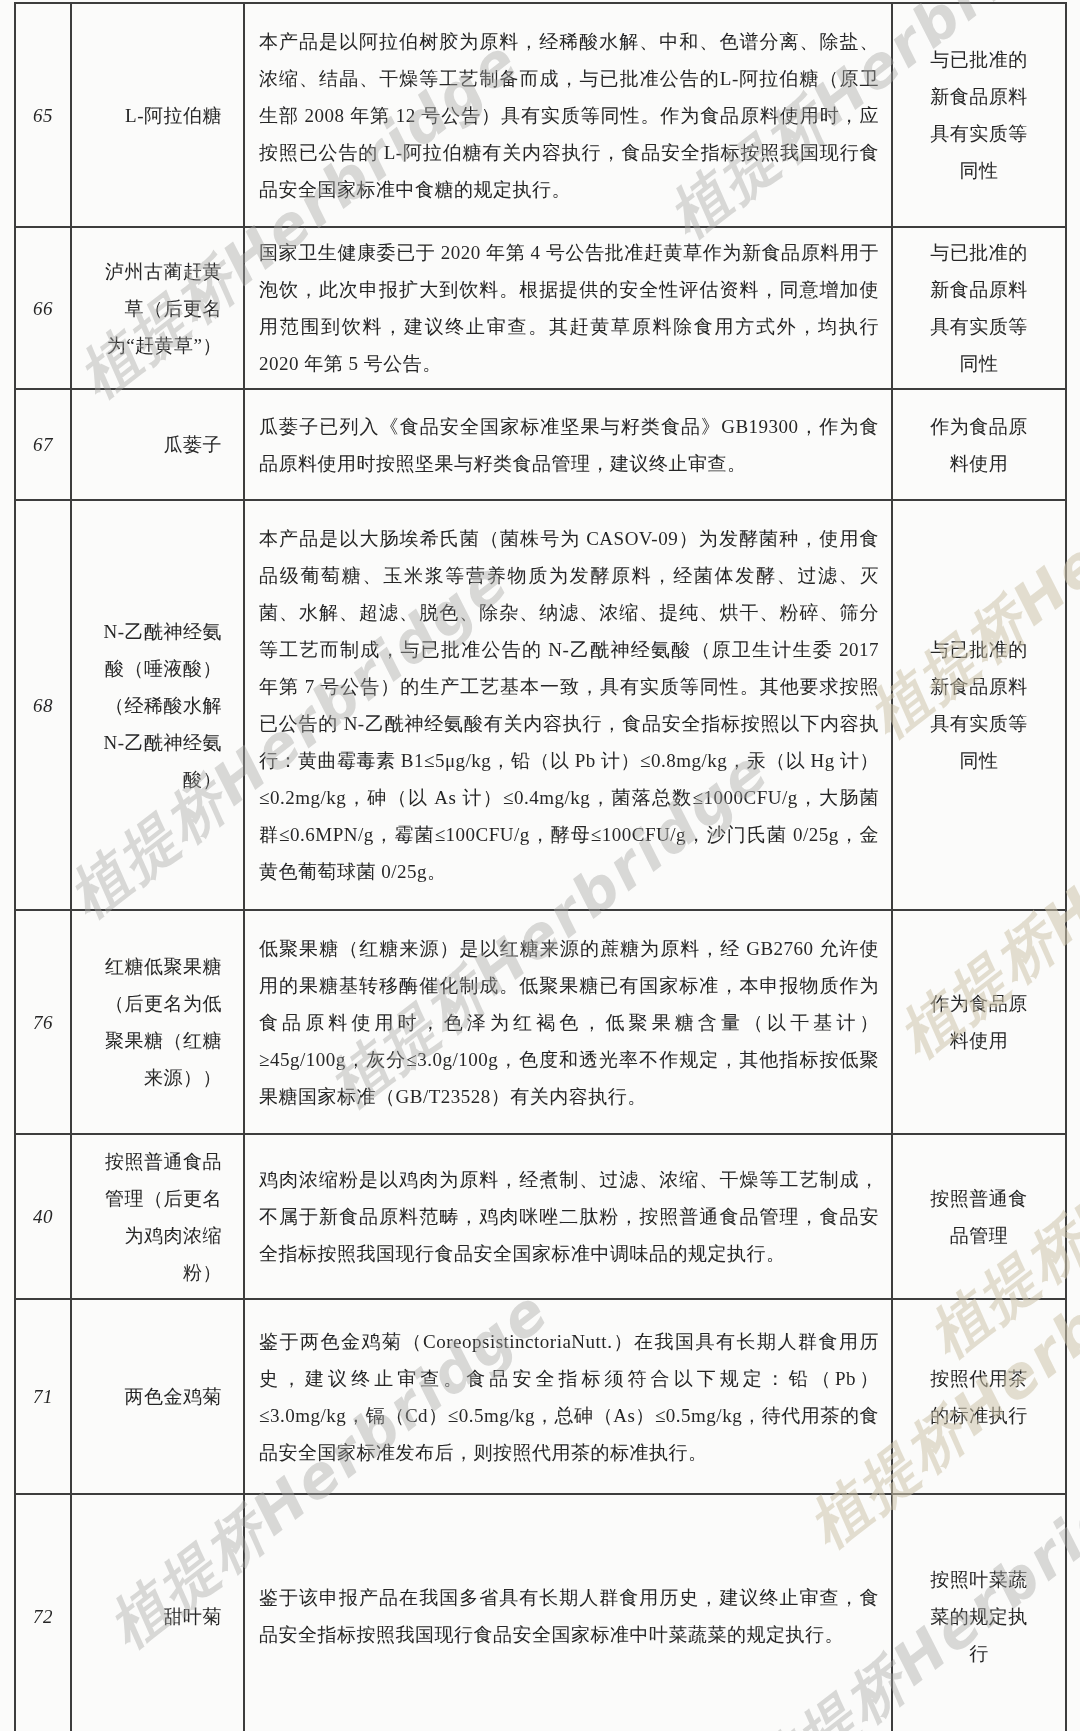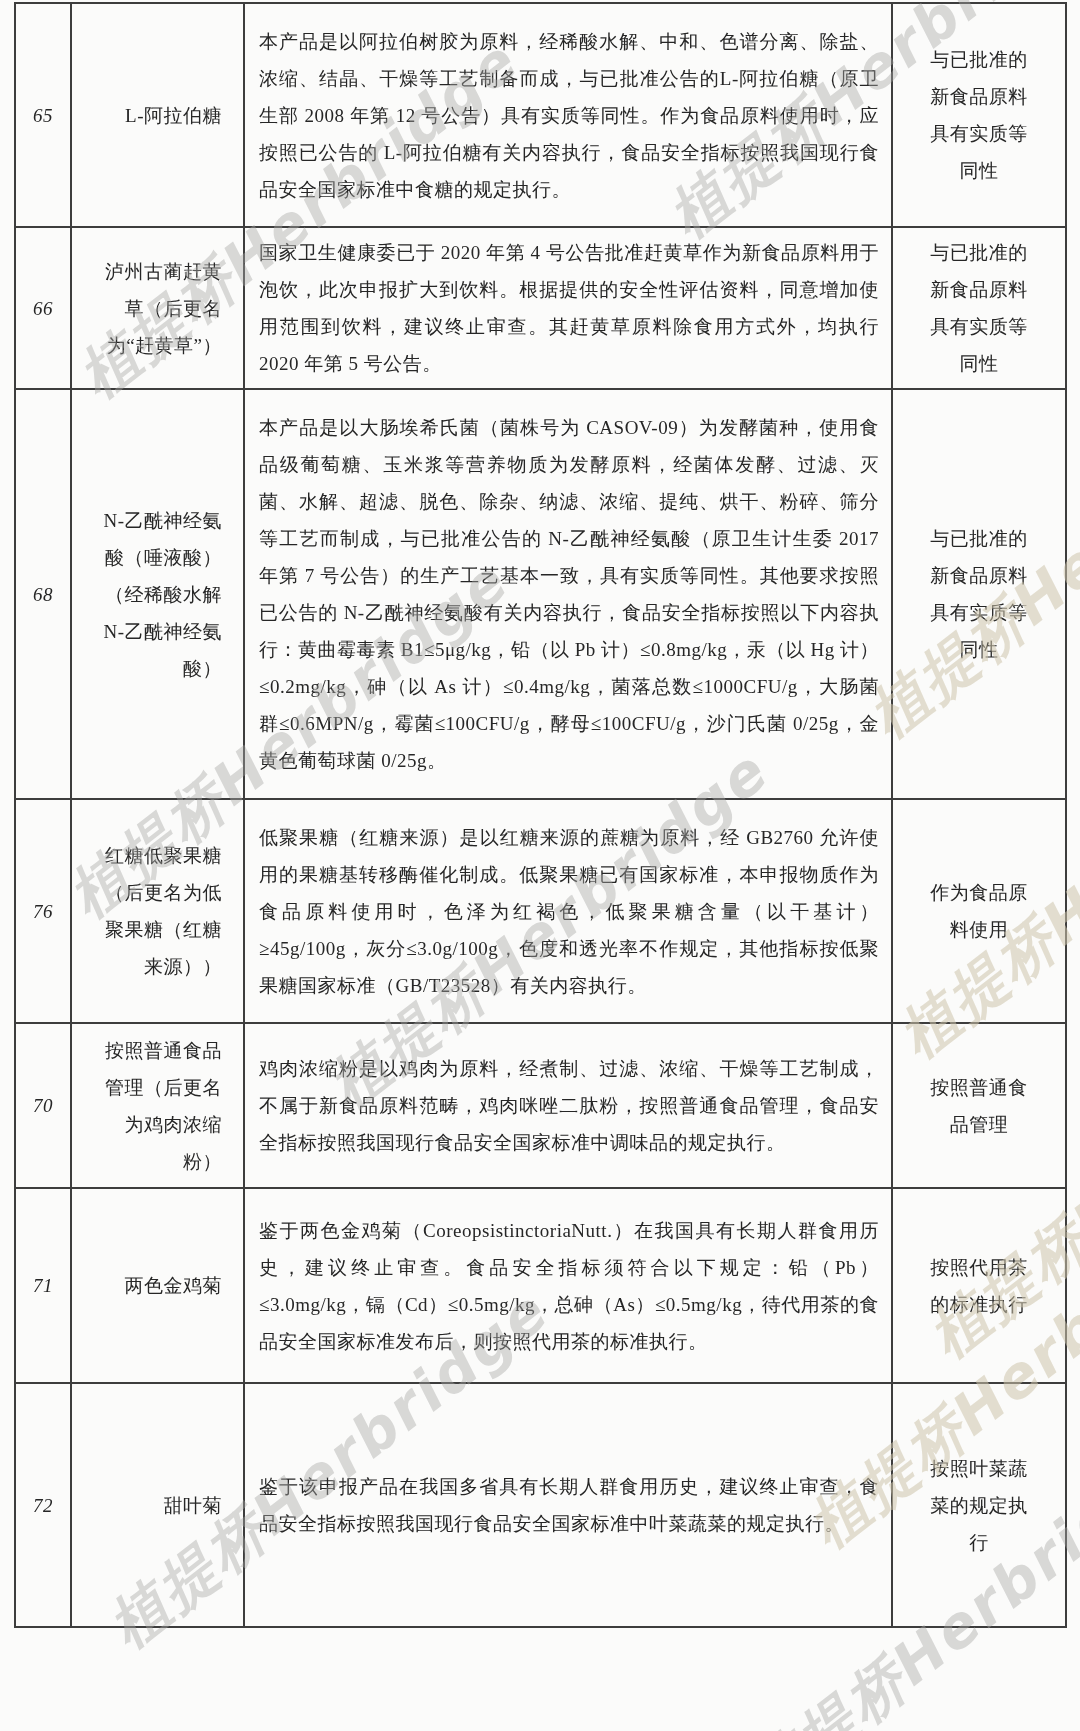--- a/index.html
+++ b/index.html
@@ -85,34 +85,40 @@
         <td class="col-name">L-阿拉伯糖</td>
         <td class="col-desc">本产品是以阿拉伯树胶为原料，经稀酸水解、中和、色谱分离、除盐、浓缩、结晶、干燥等工艺制备而成，与已批准公告的L-阿拉伯糖（原卫生部 2008 年第 12 号公告）具有实质等同性。作为食品原料使用时，应按照已公告的 L-阿拉伯糖有关内容执行，食品安全指标按照我国现行食品安全国家标准中食糖的规定执行。</td>
         <td class="col-concl">与已批准的新食品原料具有实质等同性</td>
       </tr>
       <tr style="height:144px">
         <td class="col-no">66</td>
         <td class="col-name">泸州古蔺赶黄草（后更名为“赶黄草”）</td>
         <td class="col-desc">国家卫生健康委已于 2020 年第 4 号公告批准赶黄草作为新食品原料用于泡饮，此次申报扩大到饮料。根据提供的安全性评估资料，同意增加使用范围到饮料，建议终止审查。其赶黄草原料除食用方式外，均执行 2020 年第 5 号公告。</td>
         <td class="col-concl">与已批准的新食品原料具有实质等同性</td>
       </tr>
+      <tr style="height:111px">
+        <td class="col-no">67</td>
+        <td class="col-name">瓜蒌子</td>
+        <td class="col-desc">瓜蒌子已列入《食品安全国家标准坚果与籽类食品》GB19300，作为食品原料使用时按照坚果与籽类食品管理，建议终止审查。</td>
+        <td class="col-concl">作为食品原料使用</td>
+      </tr>
       <tr style="height:410px">
         <td class="col-no">68</td>
         <td class="col-name">N-乙酰神经氨酸（唾液酸）（经稀酸水解 N-乙酰神经氨酸）</td>
         <td class="col-desc">本产品是以大肠埃希氏菌（菌株号为 CASOV-09）为发酵菌种，使用食品级葡萄糖、玉米浆等营养物质为发酵原料，经菌体发酵、过滤、灭菌、水解、超滤、脱色、除杂、纳滤、浓缩、提纯、烘干、粉碎、筛分等工艺而制成，与已批准公告的 N-乙酰神经氨酸（原卫生计生委 2017 年第 7 号公告）的生产工艺基本一致，具有实质等同性。其他要求按照已公告的 N-乙酰神经氨酸有关内容执行，食品安全指标按照以下内容执行：黄曲霉毒素 B1≤5μg/kg，铅（以 Pb 计）≤0.8mg/kg，汞（以 Hg 计）≤0.2mg/kg，砷（以 As 计）≤0.4mg/kg，菌落总数≤1000CFU/g，大肠菌群≤0.6MPN/g，霉菌≤100CFU/g，酵母≤100CFU/g，沙门氏菌 0/25g，金黄色葡萄球菌 0/25g。</td>
         <td class="col-concl">与已批准的新食品原料具有实质等同性</td>
       </tr>
       <tr style="height:224px">
         <td class="col-no">76</td>
         <td class="col-name">红糖低聚果糖（后更名为低聚果糖（红糖来源））</td>
         <td class="col-desc">低聚果糖（红糖来源）是以红糖来源的蔗糖为原料，经 GB2760 允许使用的果糖基转移酶催化制成。低聚果糖已有国家标准，本申报物质作为食品原料使用时，色泽为红褐色，低聚果糖含量（以干基计）≥45g/100g，灰分≤3.0g/100g，色度和透光率不作规定，其他指标按低聚果糖国家标准（GB/T23528）有关内容执行。</td>
         <td class="col-concl">作为食品原料使用</td>
       </tr>
       <tr style="height:165px">
-        <td class="col-no">70</td>
+        <td class="col-no">40</td>
         <td class="col-name">按照普通食品管理（后更名为鸡肉浓缩粉）</td>
         <td class="col-desc">鸡肉浓缩粉是以鸡肉为原料，经煮制、过滤、浓缩、干燥等工艺制成，不属于新食品原料范畴，鸡肉咪唑二肽粉，按照普通食品管理，食品安全指标按照我国现行食品安全国家标准中调味品的规定执行。</td>
         <td class="col-concl">按照普通食品管理</td>
       </tr>
       <tr style="height:195px">
         <td class="col-no">71</td>
         <td class="col-name">两色金鸡菊</td>
         <td class="col-desc">鉴于两色金鸡菊（CoreopsistinctoriaNutt.）在我国具有长期人群食用历史，建议终止审查。食品安全指标须符合以下规定：铅（Pb）≤3.0mg/kg，镉（Cd）≤0.5mg/kg，总砷（As）≤0.5mg/kg，待代用茶的食品安全国家标准发布后，则按照代用茶的标准执行。</td>
         <td class="col-concl">按照代用茶的标准执行</td>
       </tr>

